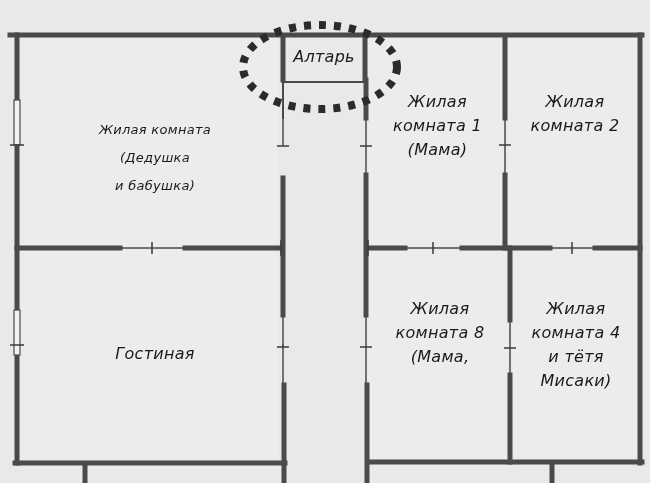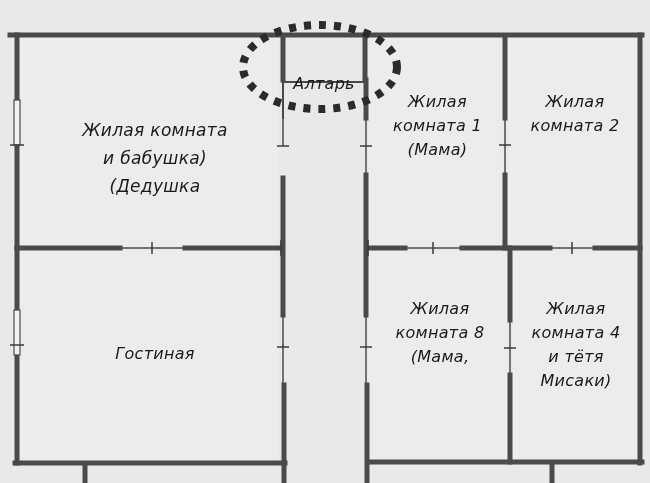--- a/index.html
+++ b/index.html
@@ -103,28 +103,28 @@
     <line x1="572" y1="242" x2="572" y2="254"></line>
     <line x1="499" y1="145" x2="511" y2="145"></line>
     <line x1="504" y1="348" x2="516" y2="348"></line>
     <line x1="281" y1="240" x2="281" y2="256"></line>
     <line x1="368" y1="240" x2="368" y2="256"></line>
   </g>
 
   <ellipse cx="320" cy="67" rx="77" ry="42" fill="none" stroke="#2b2b2b" stroke-width="8" stroke-dasharray="7 8"></ellipse>
 </svg>
 
-<div class="label" style="left:283px; top:46px; width:82px;margin-top:27px;">
+<div class="label" style="left:283px; top:46px; width:82px;">
   <span>Алтарь</span>
 </div>
 
-<div class="label" style="left:40px; top:116px; width:230px; line-height:28px; font-size:17px;">
+<div class="label" style="left:40px; top:116px; width:230px; line-height:28px; font-size:13px;">
   <span>Жилая комната</span>
+  <span>(Дедушка</span>
   <span>и бабушка)</span>
-  <span>(Дедушка</span>
 </div>
 
 <div class="label" style="left:370px; top:90px; width:135px; line-height:24px;">
   <span>Жилая</span>
   <span>комната 1</span>
   <span>(Мама)</span>
 </div>
 
 <div class="label" style="left:510px; top:90px; width:130px; line-height:24px;">
   <span>Жилая</span>

